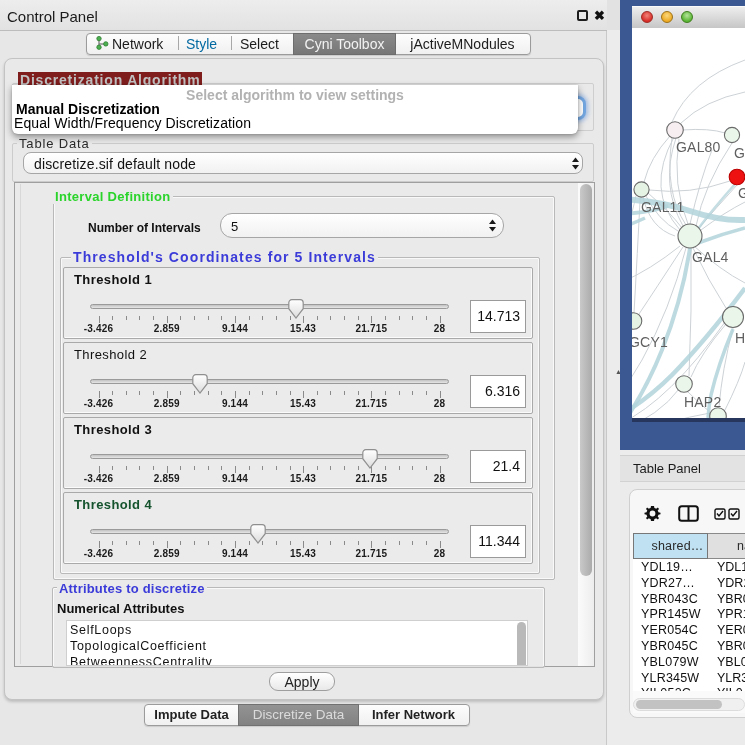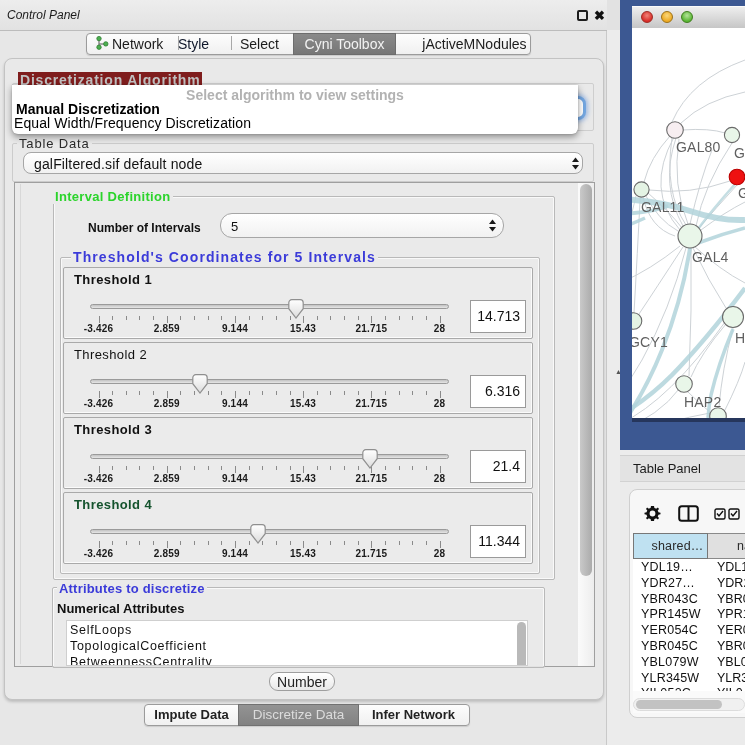--- a/index.html
+++ b/index.html
@@ -6,55 +6,55 @@
   body{width:745px;height:745px;position:relative;overflow:hidden;
        font-family:"Liberation Sans", sans-serif;background:#e8e8e8;}
   .abs{position:absolute;}
 </style>
 </head>
 <body>
 
 <div class="abs" id="leftwin" style="left:0;top:0;width:607px;height:745px;background:#e7e7e7;border-right:1px solid #c9c9c9;box-sizing:border-box;">
 
   <div class="abs" style="left:0;top:0;width:607px;height:30px;background:linear-gradient(#ededed,#e2e2e2);border-bottom:1px solid #bcbcbc;"></div>
-  <div class="abs" style="left:7px;top:8px;font-size:12px;color:#1b1b1b;font-style:italic;">Control Panel</div>
+  <div class="abs" style="left:7px;top:8px;font-size:15px;color:#1b1b1b;">Control Panel</div>
 
   <div class="abs" style="left:577px;top:10px;width:7px;height:7px;border:2px solid #1d1d1d;border-radius:2px;"></div>
   <div class="abs" style="left:594px;top:8px;font-size:13px;font-weight:bold;color:#111;">✖</div>
 
   <div class="abs" style="left:86px;top:33px;width:443px;height:20px;border:1px solid #9b9b9b;border-radius:4px;background:linear-gradient(#fdfdfd,#f0f0f0);box-shadow:0 1px 1px rgba(0,0,0,0.12);"></div>
   <div class="abs" style="left:178px;top:36px;width:1px;height:14px;background:#a8a8a8;"></div>
   <div class="abs" style="left:231px;top:36px;width:1px;height:14px;background:#a8a8a8;"></div>
 
   <div class="abs" style="left:293px;top:33px;width:103px;height:22px;background:linear-gradient(#8a8a8a,#777);border:1px solid #6d6d6d;box-sizing:border-box;"></div>
 
   <svg class="abs" style="left:96px;top:36px;" width="13" height="14" viewBox="0 0 13 14">
     <line x1="3" y1="3" x2="3" y2="11" stroke="#7a7a7a" stroke-width="1.3"></line>
     <line x1="3" y1="8" x2="9" y2="8" stroke="#7a7a7a" stroke-width="1.3"></line>
     <circle cx="3" cy="2.6" r="2.2" fill="#4caf50" stroke="#2e7d32" stroke-width="0.8"></circle>
     <circle cx="3" cy="11.2" r="2.2" fill="#4caf50" stroke="#2e7d32" stroke-width="0.8"></circle>
     <circle cx="9.8" cy="7.9" r="2.2" fill="#4caf50" stroke="#2e7d32" stroke-width="0.8"></circle>
   </svg>
   <div class="abs" style="left:112px;top:36px;font-size:14px;color:#1c1c1c;">Network</div>
-  <div class="abs" style="left:178px;top:36px;font-size:14px;color:#0f172a;">Style</div>
+  <div class="abs" style="left:186px;top:36px;font-size:14px;color:#0369a1;">Style</div>
   <div class="abs" style="left:240px;top:36px;font-size:14px;color:#1c1c1c;">Select</div>
   <div class="abs" style="left:293px;top:36px;width:103px;text-align:center;font-size:14px;color:#f2f2f2;">Cyni Toolbox</div>
-  <div class="abs" style="left:396px;top:36px;width:133px;text-align:center;font-size:14px;color:#1c1c1c;padding-left:12px;">jActiveMNodules</div>
+  <div class="abs" style="left:396px;top:36px;width:133px;text-align:center;font-size:14px;color:#1c1c1c;">jActiveMNodules</div>
 
   <div class="abs" style="left:4px;top:58px;width:600px;height:642px;background:#e9e9e9;border:1px solid #c3c3c3;border-radius:8px;box-sizing:border-box;box-shadow:0 2px 3px rgba(0,0,0,0.18);"></div>
 
   <div class="abs" style="left:12px;top:83px;width:580px;height:46px;border:1px solid #cecece;border-radius:2px;"></div>
   <div class="abs" style="left:18px;top:72px;font-size:14px;letter-spacing:0.8px;font-weight:bold;color:#c0c0c0;background:#7f1d1d;padding:0 2px;">Discretization Algorithm</div>
 
   <div class="abs" style="left:540px;top:96px;width:46px;height:24px;border:3px solid #73a6e0;border-radius:8px;background:#fff;box-shadow:0 0 4px 2px rgba(100,150,220,0.55);box-sizing:border-box;"></div>
 
   <div class="abs" style="left:12px;top:143px;width:580px;height:37px;border:1px solid #cccccc;border-radius:2px;"></div>
   <div class="abs" style="left:17px;top:136px;font-size:13px;letter-spacing:0.85px;color:#2a2a2a;background:#e9e9e9;padding:0 2px;">Table Data</div>
   <div class="abs" style="left:23px;top:152px;width:560px;height:22px;border:1px solid #a6a6a6;border-radius:8px;background:linear-gradient(#ffffff,#f1f1f1);box-sizing:border-box;"></div>
-  <div class="abs" style="left:34px;top:156px;font-size:14px;letter-spacing:0.15px;color:#111;">galFiltered.sif default node</div>
+  <div class="abs" style="left:34px;top:156px;font-size:14px;letter-spacing:0.15px;color:#111;">discretize.sif default node</div>
   <svg class="abs" style="left:571px;top:157px;" width="9" height="13" viewBox="0 0 9 13">
     <path d="M4.5 0.5 L8 5 L1 5 Z" fill="#1a1a1a"></path>
     <path d="M4.5 12.5 L8 8 L1 8 Z" fill="#1a1a1a"></path>
   </svg>
 
   <div class="abs" style="left:12px;top:85px;width:566px;height:49px;background:#fff;border-radius:0 0 6px 6px;box-shadow:0 3px 7px rgba(0,0,0,0.4), 0 0 2px rgba(0,0,0,0.2);z-index:30;"></div>
   <div class="abs" style="left:12px;top:87px;width:566px;text-align:center;font-size:14px;font-weight:bold;color:#b2b2b2;z-index:31;">Select algorithm to view settings</div>
   <div class="abs" style="left:16px;top:101px;font-size:14px;font-weight:bold;color:#000;z-index:31;">Manual Discretization</div>
   <div class="abs" style="left:14px;top:115px;font-size:14px;letter-spacing:0.1px;color:#000;z-index:31;">Equal Width/Frequency Discretization</div>
 
@@ -270,21 +270,21 @@
   <div class="abs" style="left:57px;top:581px;font-size:13px;font-weight:bold;letter-spacing:0.2px;color:#3b3bd9;background:#eaeaea;padding:0 2px;">Attributes to discretize</div>
   <div class="abs" style="left:57px;top:601px;font-size:13px;font-weight:bold;color:#111;">Numerical Attributes</div>
   <div class="abs" style="left:66px;top:620px;width:462px;height:46px;background:#fff;border:1px solid #cfcfcf;box-sizing:border-box;overflow:hidden;">
     <div style="position:absolute;left:3px;top:2px;font-size:12.5px;letter-spacing:0.7px;color:#111;">SelfLoops</div>
     <div style="position:absolute;left:3px;top:18px;font-size:12.5px;letter-spacing:0.7px;color:#111;">TopologicalCoefficient</div>
     <div style="position:absolute;left:3px;top:34px;font-size:12.5px;letter-spacing:0.7px;color:#111;">BetweennessCentrality</div>
     <div style="position:absolute;right:1px;top:1px;width:9px;height:60px;background:#b9b9b9;border-radius:5px;"></div>
   </div>
 
   <div class="abs" style="left:269px;top:672px;width:66px;height:19px;border:1px solid #9e9e9e;border-radius:9px;background:linear-gradient(#ffffff,#e9e9e9);box-sizing:border-box;"></div>
-  <div class="abs" style="left:269px;top:674px;width:66px;text-align:center;font-size:14px;color:#222;">Number</div>
+  <div class="abs" style="left:269px;top:674px;width:66px;text-align:center;font-size:14px;color:#222;">Apply</div>
 
   <div class="abs" style="left:144px;top:704px;width:324px;height:20px;border:1px solid #9b9b9b;border-radius:4px;background:linear-gradient(#fdfdfd,#f0f0f0);box-shadow:0 1px 1px rgba(0,0,0,0.12);"></div>
   <div class="abs" style="left:238px;top:704px;width:121px;height:22px;background:linear-gradient(#939393,#828282);border:1px solid #717171;box-sizing:border-box;"></div>
   <div class="abs" style="left:144px;top:707px;width:95px;text-align:center;font-size:13px;font-weight:bold;color:#222;">Impute Data</div>
   <div class="abs" style="left:238px;top:707px;width:121px;text-align:center;font-size:13.5px;color:#dcdcdc;">Discretize Data</div>
   <div class="abs" style="left:359px;top:707px;width:109px;text-align:center;font-size:13px;font-weight:bold;color:#222;">Infer Network</div>
 </div>
 
 <div class="abs" style="left:607px;top:0;width:13px;height:745px;background:#ececec;"></div>
 <div class="abs" style="left:607px;top:0;width:13px;height:30px;background:#e2e2e2;"></div>

